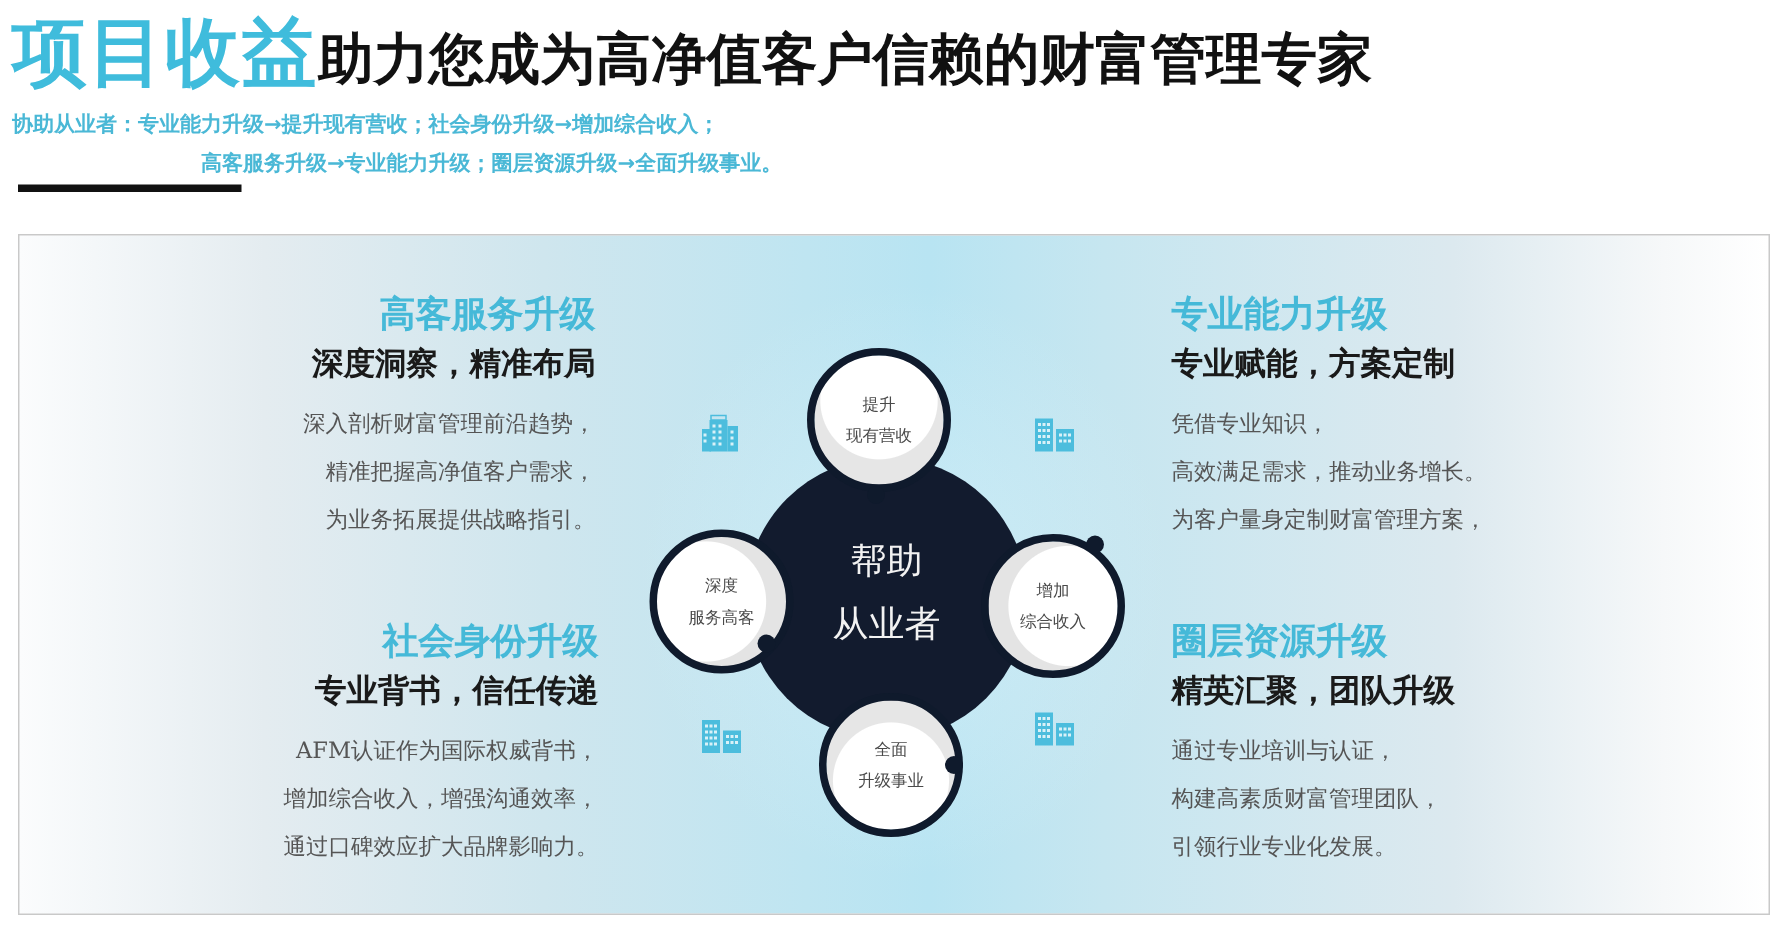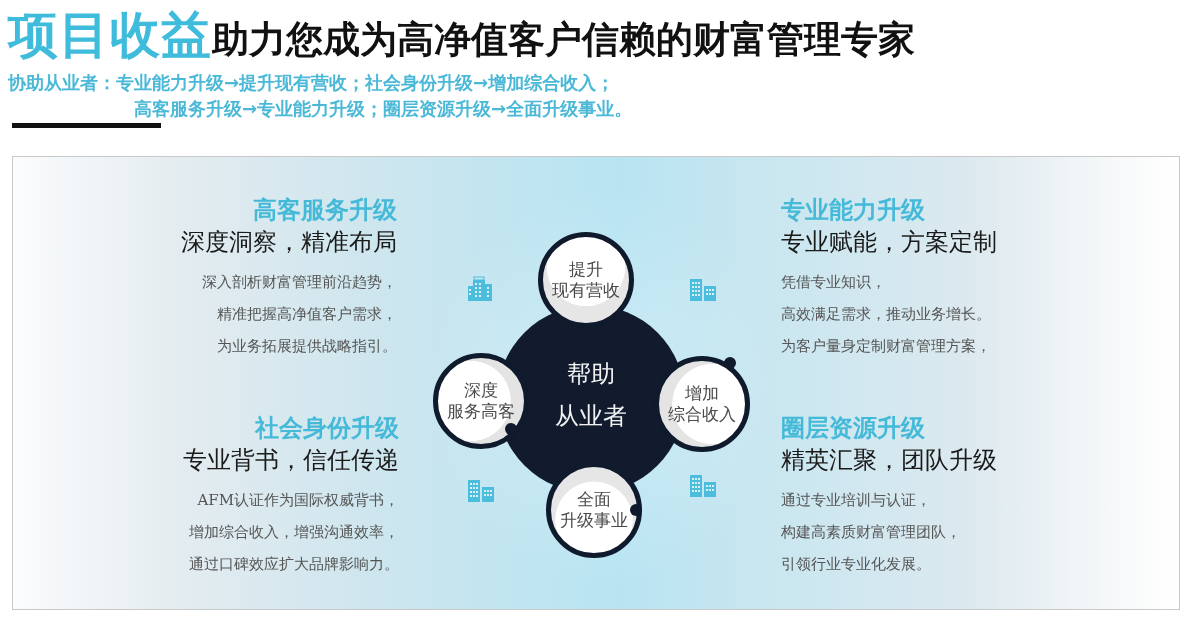--- a/index.html
+++ b/index.html
@@ -3,51 +3,51 @@
 <meta charset="utf-8">
 <style>
   * { margin: 0; padding: 0; box-sizing: border-box; }
   html, body { width: 1192px; height: 623px; background: #ffffff; overflow: hidden; }
   body { position: relative; font-family: "DejaVu Sans", "Liberation Sans", sans-serif; }
 
   .header-title { position: absolute; left: 8px; top: 2px; white-space: nowrap; }
   .title-accent { color: #3fbcdc; font-size: 50px; font-weight: bold; letter-spacing: 1px; vertical-align: baseline; }
   .title-main { color: #111111; font-size: 37px; font-weight: bold; vertical-align: baseline; }
 
-  .subtitle { position: absolute; left: 8px; top: 70px; color: #4ab8d6; font-size: 18px; font-weight: bold; line-height: 26px; white-space: nowrap; }
+  .subtitle { position: absolute; left: 8px; top: 70px; color: #4ab8d6; font-size: 14px; font-weight: bold; line-height: 26px; white-space: nowrap; }
   .subtitle .line2 { padding-left: 126px; display: block; }
   .underline-bar { position: absolute; left: 12px; top: 123px; width: 149px; height: 5px; background: #111111; }
 
   .panel { position: absolute; left: 12px; top: 156px; width: 1168px; height: 454px;
     border: 1px solid #c9c9c9;
     background: linear-gradient(90deg, #fbfcfd 0%, #e4ecf0 14%, #cfe6ee 30%, #bfe5f1 45%, #b8e4f2 52%, #c6e6f0 62%, #dce9ef 82%, #f6f8f9 94%, #ffffff 100%);
   }
   .panel::after { content: ""; position: absolute; left: 410px; top: 30px; width: 360px; height: 400px;
     background: radial-gradient(ellipse at center, rgba(220,242,250,0.55) 0%, rgba(220,242,250,0) 70%); pointer-events: none; }
 
   .block { position: absolute; z-index: 2; }
   .block .tag { color: #45b9d8; font-size: 24px; font-weight: bold; line-height: 30px; font-family: Liberation Serif, serif; }
-  .block .head { color: #1a1a1a; font-family: "DejaVu Serif", "Liberation Serif", serif; font-size: 24px; font-weight: normal; line-height: 32px; margin-top: 1px; }
+  .block .head { color: #1a1a1a; font-family: "DejaVu Serif", "Liberation Serif", serif; font-size: 21px; font-weight: bold; line-height: 32px; margin-top: 1px; }
   .block .body { color: #555555; font-family: "DejaVu Serif", "Liberation Serif", serif; font-size: 15px; line-height: 32px; margin-top: 8px; }
   .block.left { text-align: right; }
   .block.right { text-align: left; }
 
   .b-tl { left: 140px; top: 195px; width: 257px; }
   .b-bl { left: 140px; top: 413px; width: 259px; }
   .b-tr { left: 781px; top: 195px; width: 300px; }
   .b-br { left: 781px; top: 413px; width: 300px; }
 
   .hub { position: absolute; left: 497px; top: 305px; width: 188px; height: 188px; border-radius: 50%;
     background: #121b2e; z-index: 3; }
   .hub-text { position: absolute; left: 0; top: 48px; width: 100%; text-align: center; color: #f2f2f2;
     font-family: "DejaVu Serif", "Liberation Serif", serif; font-size: 24px; line-height: 42px; z-index: 6; }
 
   .node { position: absolute; width: 96px; height: 96px; border-radius: 50%;
     border: 5px solid #0f1a2c; z-index: 4; display: flex; align-items: center; justify-content: center; }
-  .node .label { color: #4a4a4a; font-size: 17px; line-height: 21px; text-align: center; }
+  .node .label { color: #4a4a4a; font-size: 11px; line-height: 21px; text-align: center; }
   .n-top { left: 538px; top: 232px; background: radial-gradient(circle at 50% 35%, #ffffff 55%, #e6e6e6 56%); }
   .n-left { left: 433px; top: 353px; background: radial-gradient(circle at 38% 50%, #ffffff 58%, #e4e4e4 59%); }
   .n-right { left: 654px; top: 356px; background: radial-gradient(circle at 62% 50%, #ffffff 58%, #e4e4e4 59%); }
   .n-bottom { left: 546px; top: 462px; background: radial-gradient(circle at 50% 62%, #ffffff 56%, #e6e6e6 57%); }
 
   .dot { position: absolute; width: 12px; height: 12px; border-radius: 50%; background: #0f1a2c; z-index: 5; }
   .d-top { left: 578px; top: 324px; }
   .d-left { left: 505px; top: 423px; }
   .d-right { left: 724px; top: 357px; }
   .d-bottom { left: 630px; top: 504px; }

